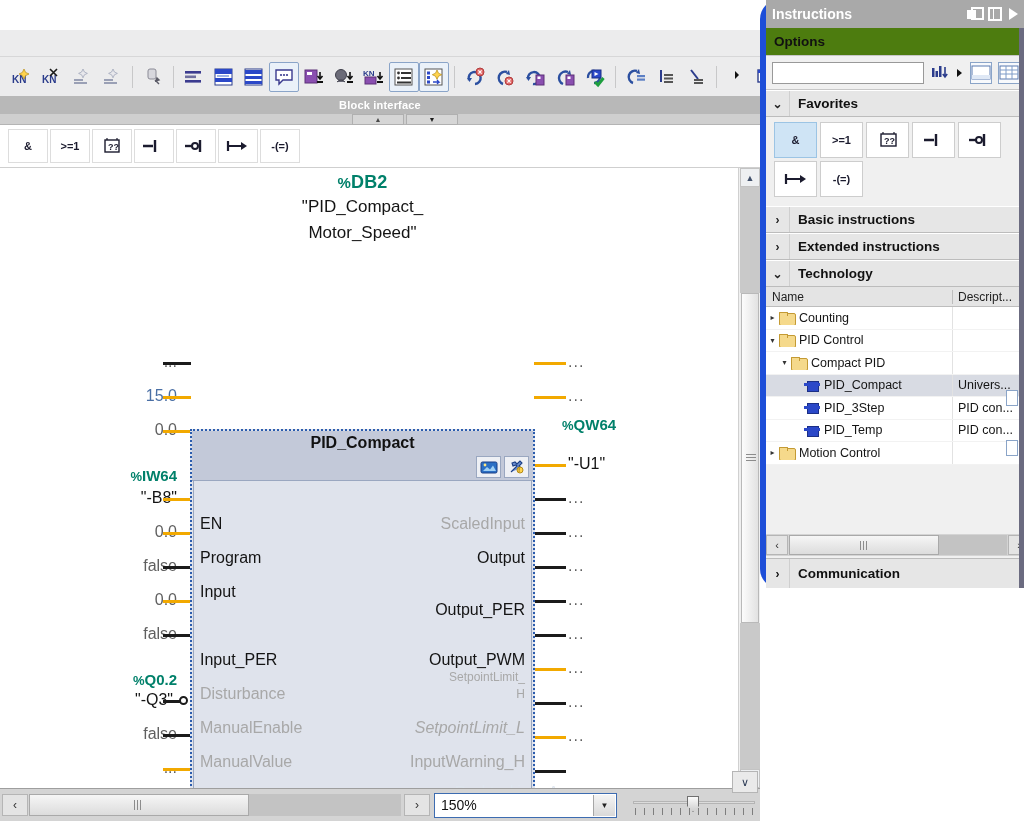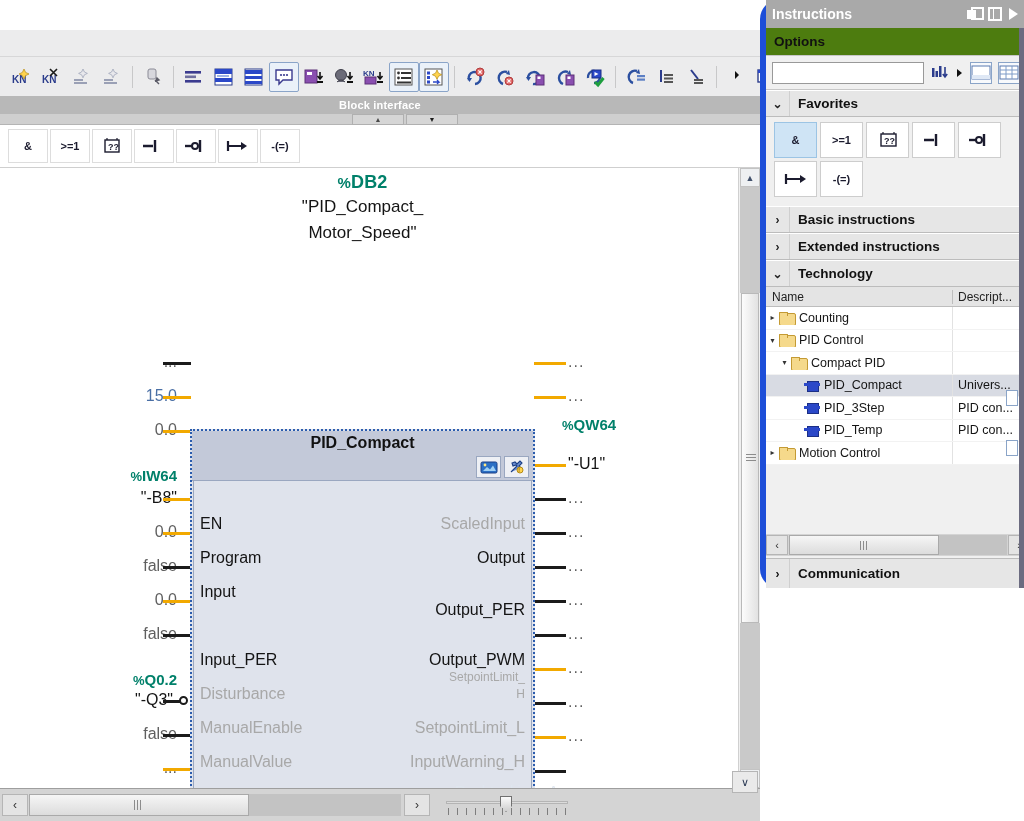--- a/index.html
+++ b/index.html
@@ -669,21 +669,21 @@
         <div class="pin out" style="top:112px;">
             <span class="lbl">Output_PER</span>
           </div>
         <div class="pin out" style="top:162px;">
             <span class="lbl">Output_PWM</span>
           </div>
         <div class="pin out" style="top:179px; height:52px; flex-direction:column; align-items:flex-end; justify-content:center;">
           <span class="lbl dim lbl2">SetpointLimit_</span>
           <span class="lbl dim lbl2">H</span>
         </div>
-        <div class="pin out" style="top:230px;">
+        <div class="pin out" style="top:230px;font-style:italic;">
             <span class="lbl dim">SetpointLimit_L</span>
           </div>
         <div class="pin out" style="top:264px;">
             <span class="lbl dim">InputWarning_H</span>
           </div>
         <div class="pin out" style="top:298px;">
             <span class="lbl dim">InputWarning_L</span>
           </div>
 
       </div>
@@ -712,20 +712,24 @@
     <div class="hsc-track">
       <div class="hsc-thumb">
         <span class="grip">
             <i></i>
             <i></i>
             <i></i>
           </span>
       </div>
     </div>
     <div class="hsc-arr">›</div>
+    <div class="zoombox">
+      <span>150%</span>
+      <span class="dd">▼</span>
+    </div>
     <div class="zslider">
       <div class="line"></div>
       <div class="knob"></div>
       <div class="ticks">
         <i></i>
           <i></i>
           <i></i>
           <i></i>
           <i></i>
           <i></i>

